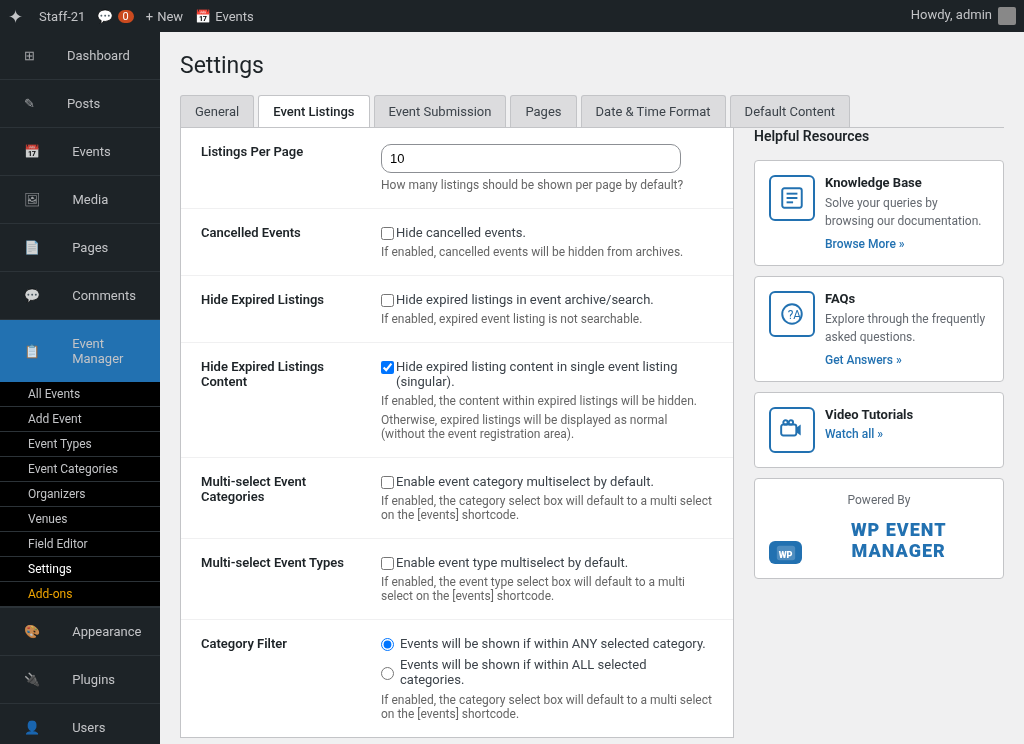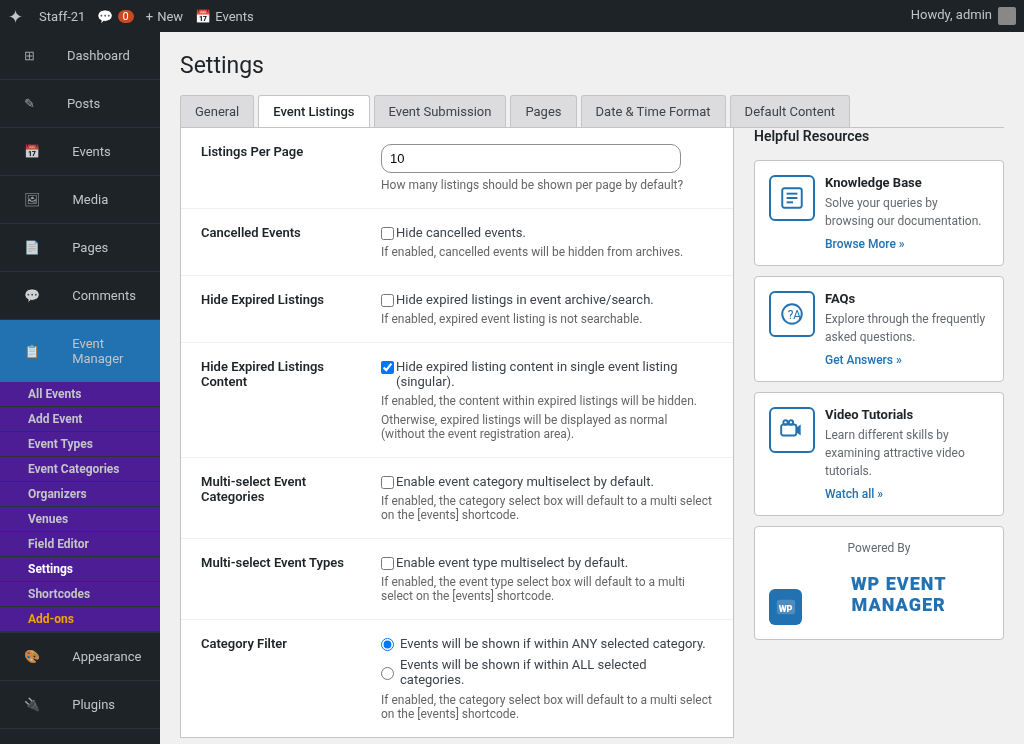--- a/index.html
+++ b/index.html
@@ -15,21 +15,21 @@
 
     .wp-body { display: flex; flex: 1; overflow: hidden; }
 
     
     .wp-sidebar { width: 160px; background: #1d2327; flex-shrink: 0; overflow-y: auto; color: #c3c4c7; }
     .sidebar-menu { list-style: none; }
     .sidebar-menu li { border-bottom: 1px solid #2c3338; }
     .sidebar-menu li a, .sidebar-menu li span { display: flex; align-items: center; gap: 8px; padding: 8px 12px; color: #c3c4c7; text-decoration: none; font-size: 13px; cursor: pointer; }
     .sidebar-menu li.active > a, .sidebar-menu li.active > span { background: #2271b1; color: #fff; }
     .menu-icon { font-size: 15px; opacity: 0.8; }
-    .submenu { list-style: none; background: #4c1d95; font-weight: bold; }
+    .submenu { list-style: none; background: #000000; }
     .submenu li a { padding: 5px 12px 5px 28px; font-size: 12px; color: #c3c4c7; text-decoration: none; display: block; }
     .submenu li.active-sub a { color: #fff; }
     .submenu li.addon-sub a { color: #f0a500; }
 
     
     .wp-main { flex: 1; overflow-y: auto; padding: 20px 20px 20px 20px; background: #f0f0f1; }
 
     .page-title { font-size: 23px; font-weight: 400; color: #1d2327; margin-bottom: 16px; }
 
     
@@ -60,21 +60,21 @@
     .resource-card { background: #fff; border: 1px solid #c3c4c7; border-radius: 4px; padding: 14px; margin-bottom: 10px; display: flex; gap: 10px; align-items: flex-start; }
     .resource-icon { width: 46px; height: 46px; border: 2px solid #2271b1; border-radius: 6px; display: flex; align-items: center; justify-content: center; flex-shrink: 0; color: #2271b1; font-size: 22px; }
     .resource-content { flex: 1; }
     .resource-name { font-weight: 700; font-size: 13px; color: #1d2327; margin-bottom: 4px; }
     .resource-desc { font-size: 12px; color: #646970; margin-bottom: 6px; line-height: 1.5; }
     .resource-link { color: #2271b1; font-size: 12px; text-decoration: none; font-weight: 500; }
 
     .powered-by { text-align: center; margin-top: 10px; background: #fff; border: 1px solid #c3c4c7; border-radius: 4px; padding: 14px; }
     .powered-by-text { font-size: 12px; color: #646970; margin-bottom: 8px; }
     .brand-logo { display: flex; align-items: center; justify-content: center; gap: 6px; }
-    .brand-icon { width: 36px; height: 36px; background: #2271b1; border-radius: 6px; display: flex; align-items: center; justify-content: center; color: #fff; font-size: 18px; font-weight: 900; margin-top: 26px; }
+    .brand-icon { width: 36px; height: 23px; background: #2271b1; border-radius: 6px; display: flex; align-items: center; justify-content: center; color: #fff; font-size: 18px; font-weight: 900; margin-top: 26px; }
     .brand-text { font-size: 18px; font-weight: 900; color: #2271b1; text-transform: uppercase; letter-spacing: 1px; }
 
     .comment-bubble { background: #ca4a1f; color: #fff; border-radius: 10px; padding: 0 5px; font-size: 11px; }
   </style>
 </head>
 <body>
 
 <div class="wp-layout">
 
   <div class="wp-admin-bar">
@@ -161,23 +161,20 @@
               </li>
             <li>
                 <a>Venues</a>
               </li>
             <li>
                 <a>Field Editor</a>
               </li>
             <li class="active-sub">
                 <a>Settings</a>
               </li>
-            <li>
-                <a>Shortcodes</a>
-              </li>
             <li class="addon-sub">
                 <a style="color:#f0a500;">Add-ons</a>
               </li>
           </ul>
         </li>
         <li>
           <a>
               <span class="menu-icon">🎨</span>
               <span>Appearance</span>
             </a>
@@ -336,21 +333,20 @@
             <div class="resource-icon">
               <svg width="26" height="26" viewBox="0 0 24 24" fill="none" stroke="#2271b1" stroke-width="1.8">
                 <rect x="2" y="7" width="14" height="10" rx="2"></rect>
                   <polygon points="20,7 16,10 16,14 20,17" fill="#2271b1" stroke="none"></polygon>
                 <circle cx="6" cy="5" r="2"></circle>
                   <circle cx="11" cy="5" r="2"></circle>
               </svg>
             </div>
             <div class="resource-content">
               <div class="resource-name">Video Tutorials</div>
-              <div class="resource-desc">Learn different skills by examining attractive video tutorials.</div>
               <a class="resource-link">Watch all »</a>
             </div>
           </div>
 
           <div class="powered-by">
             <div class="powered-by-text">Powered By</div>
             <div class="brand-logo">
               <div class="brand-icon">
                 <svg width="22" height="22" viewBox="0 0 24 24" fill="none">
                   <rect x="2" y="4" width="20" height="16" rx="3" fill="#fff" opacity="0.2"></rect>

